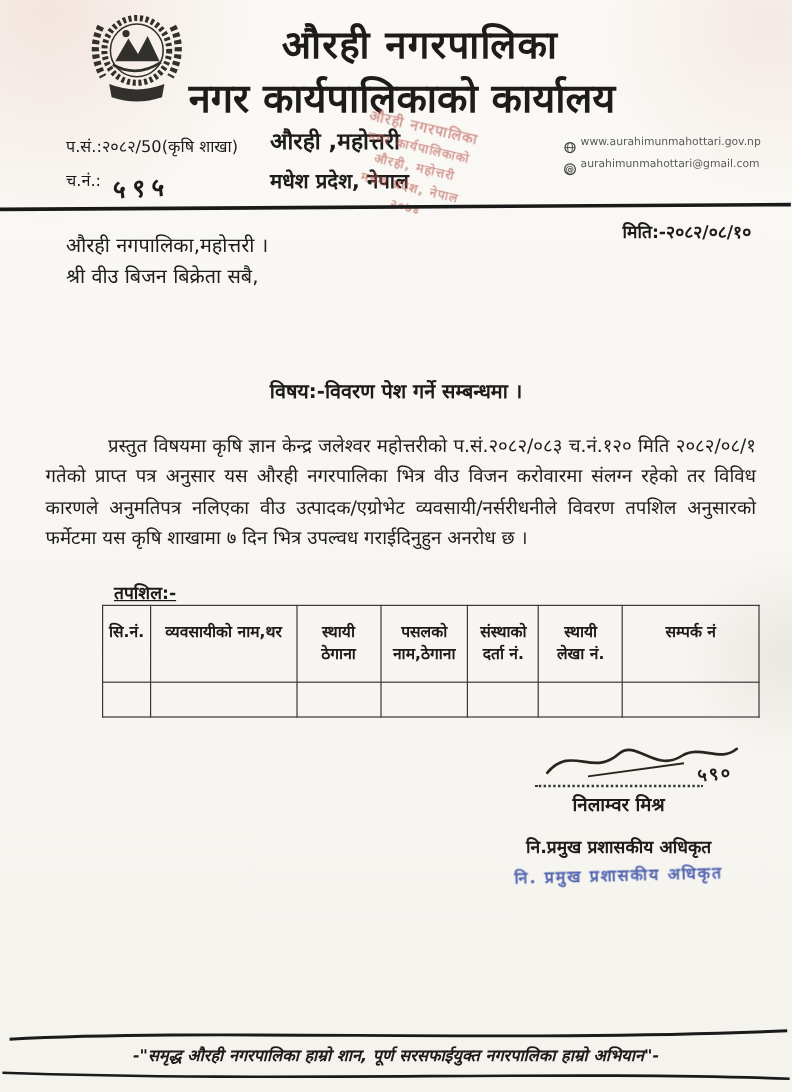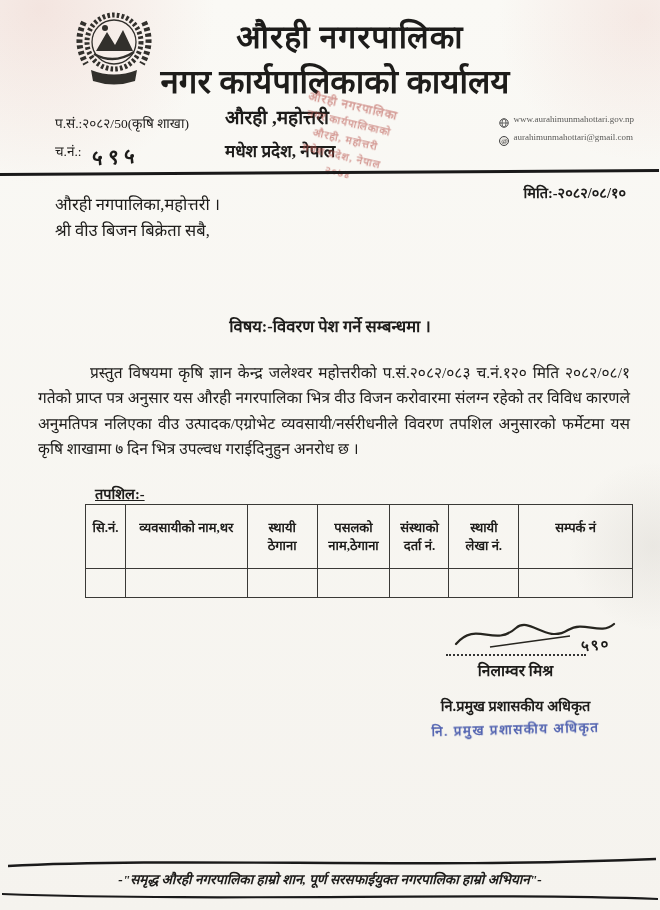--- a/index.html
+++ b/index.html
@@ -13,21 +13,20 @@
     font-family:"DejaVu Sans", sans-serif;
     color:var(--ink);
   }
   .page{
     position:relative;width:660px;height:910px;overflow:hidden;
     background:
       radial-gradient(circle at 6% 1%, rgba(226,176,168,.28), transparent 16%),
       radial-gradient(circle at 97% 2%, rgba(226,176,168,.22), transparent 13%),
       radial-gradient(circle at 99% 60%, rgba(120,110,100,.10), transparent 10%),
       linear-gradient(#faf9f5, #f5f3ee);
-    font-family: Liberation Serif, serif;
   }
   
   .emblem{position:absolute;left:62px;top:8px;width:104px;height:82px;}
   .h-title{position:absolute;top:14px;left:0;width:100%;text-align:center;padding-left:40px;
     font-size:32px;font-weight:700;letter-spacing:1px;}
   .h-sub{position:absolute;top:58px;left:0;width:100%;text-align:center;padding-left:10px;
     font-size:33px;font-weight:700;}
   
   .meta-left{position:absolute;left:55px;top:113px;font-size:13.5px;line-height:1.6;}
   .dispatch-row{display:flex;align-items:flex-start;margin-top:6px;}

